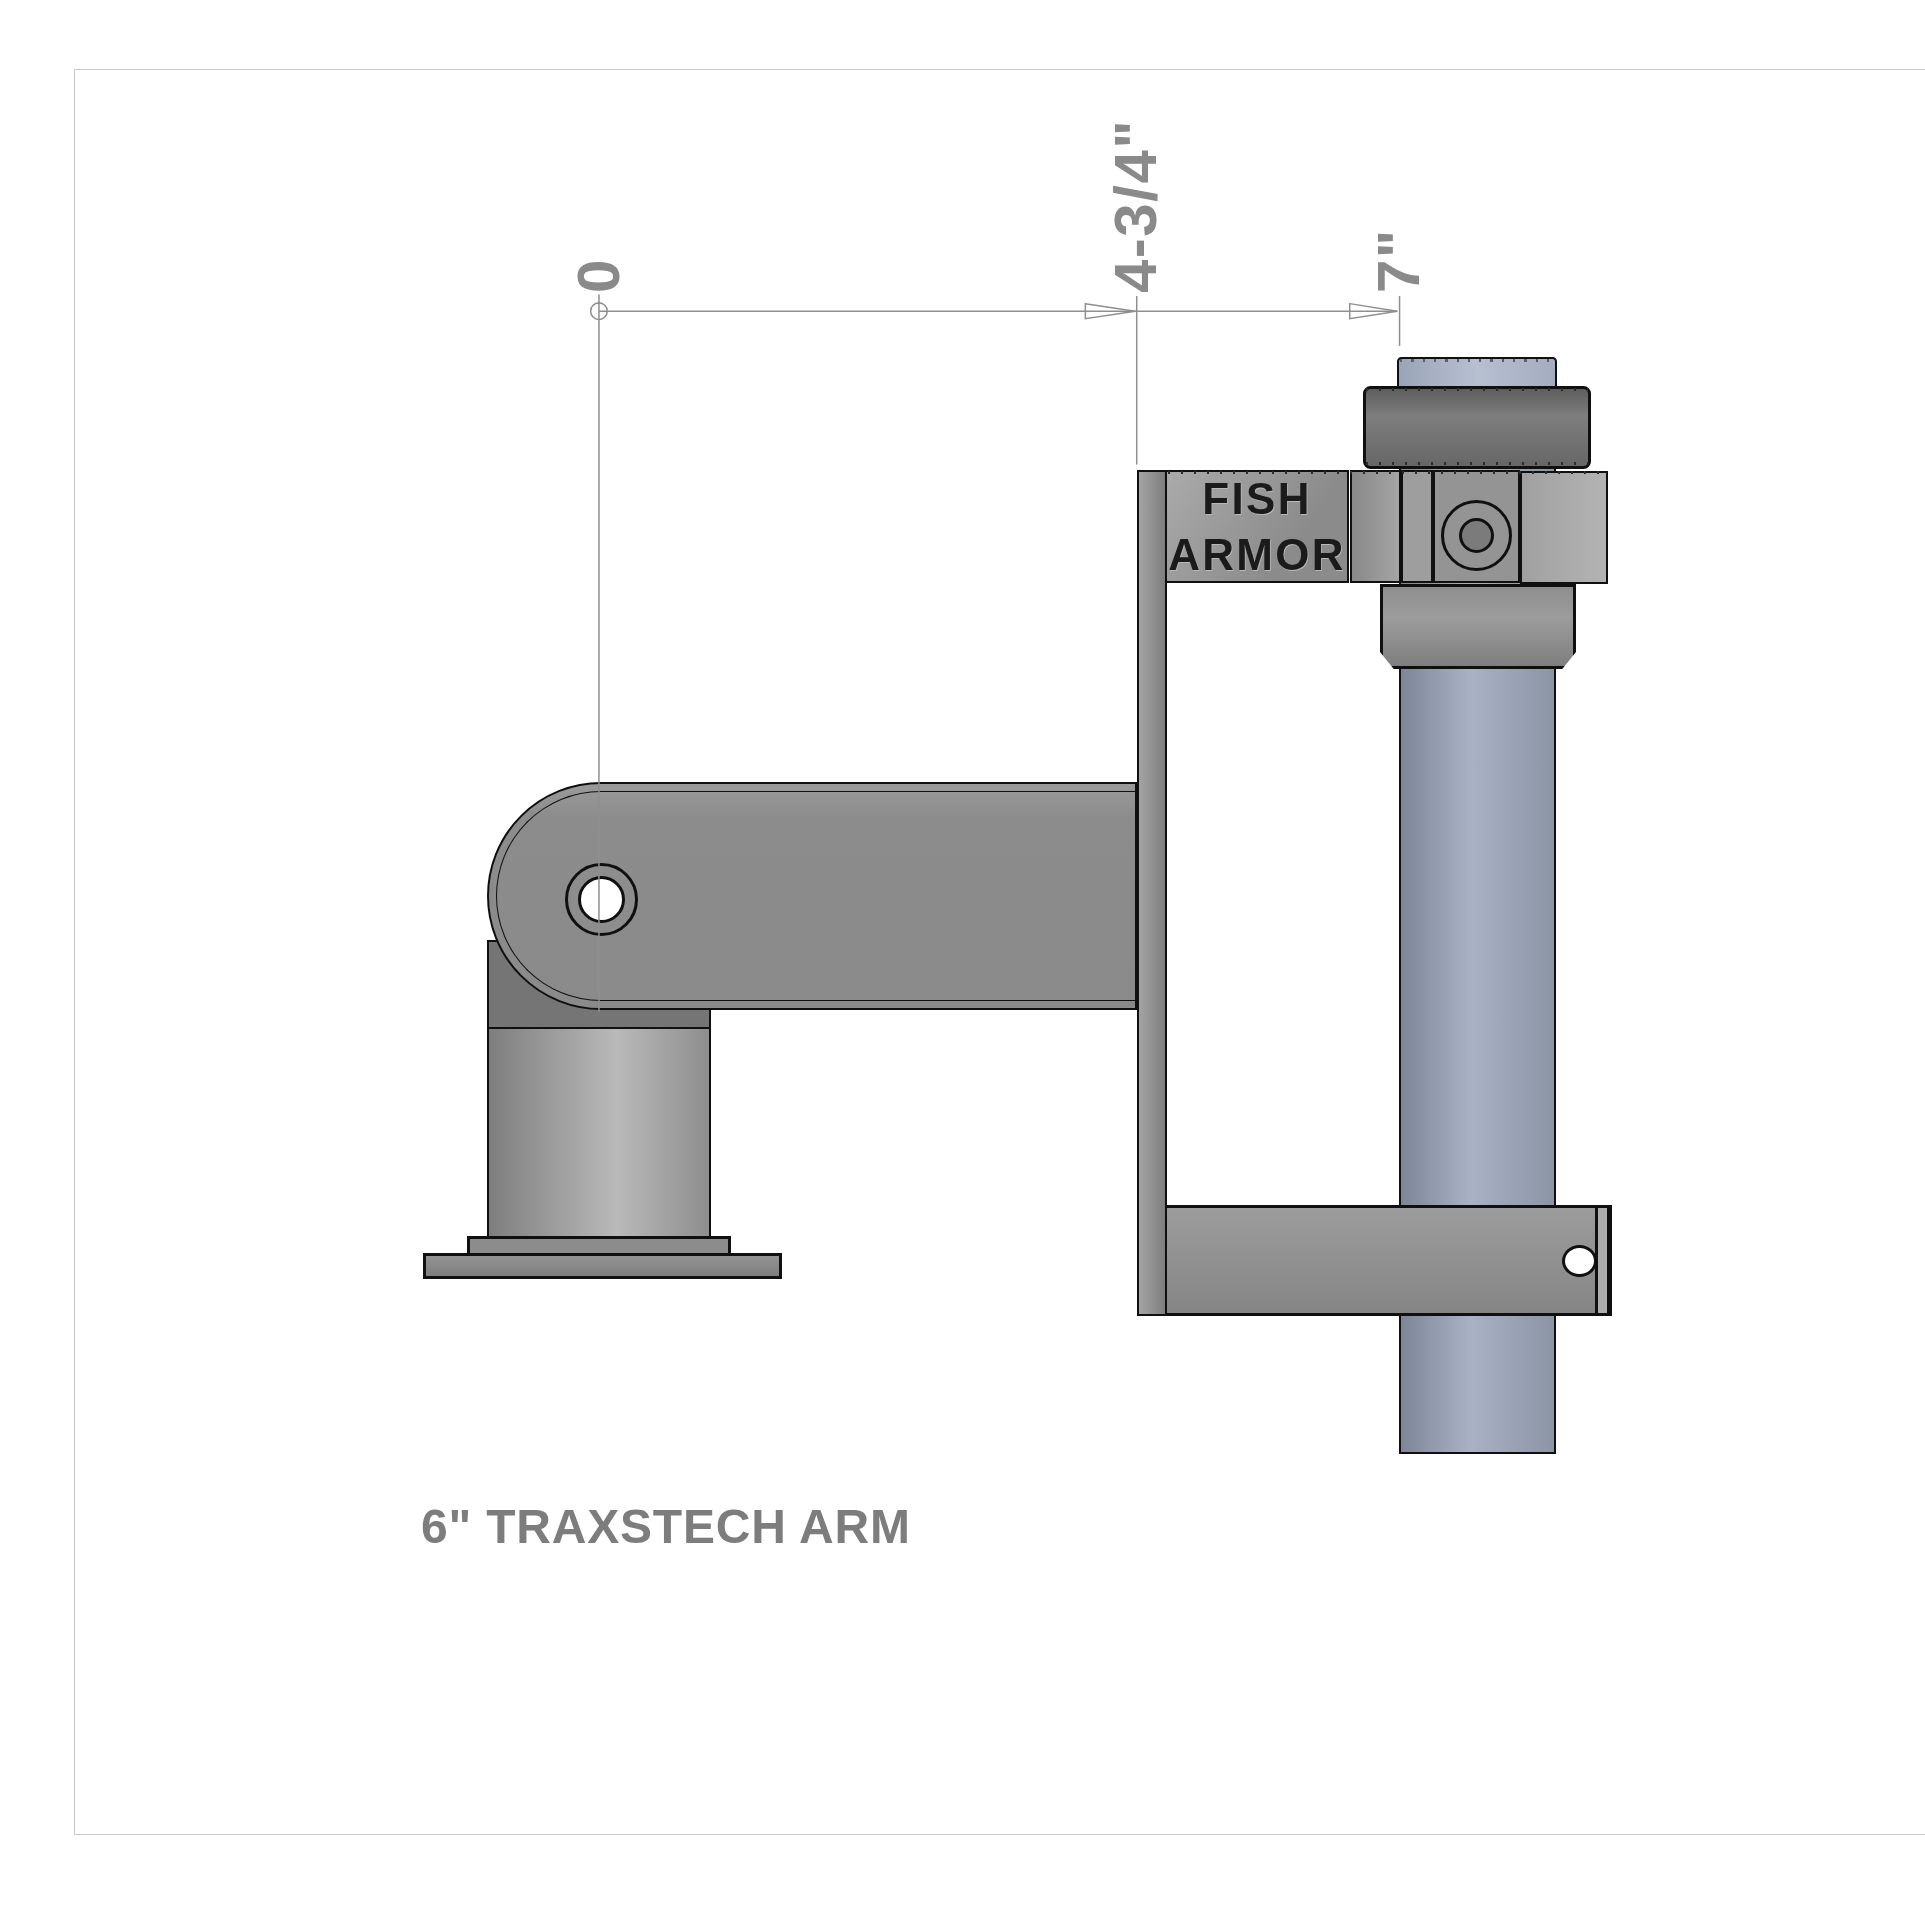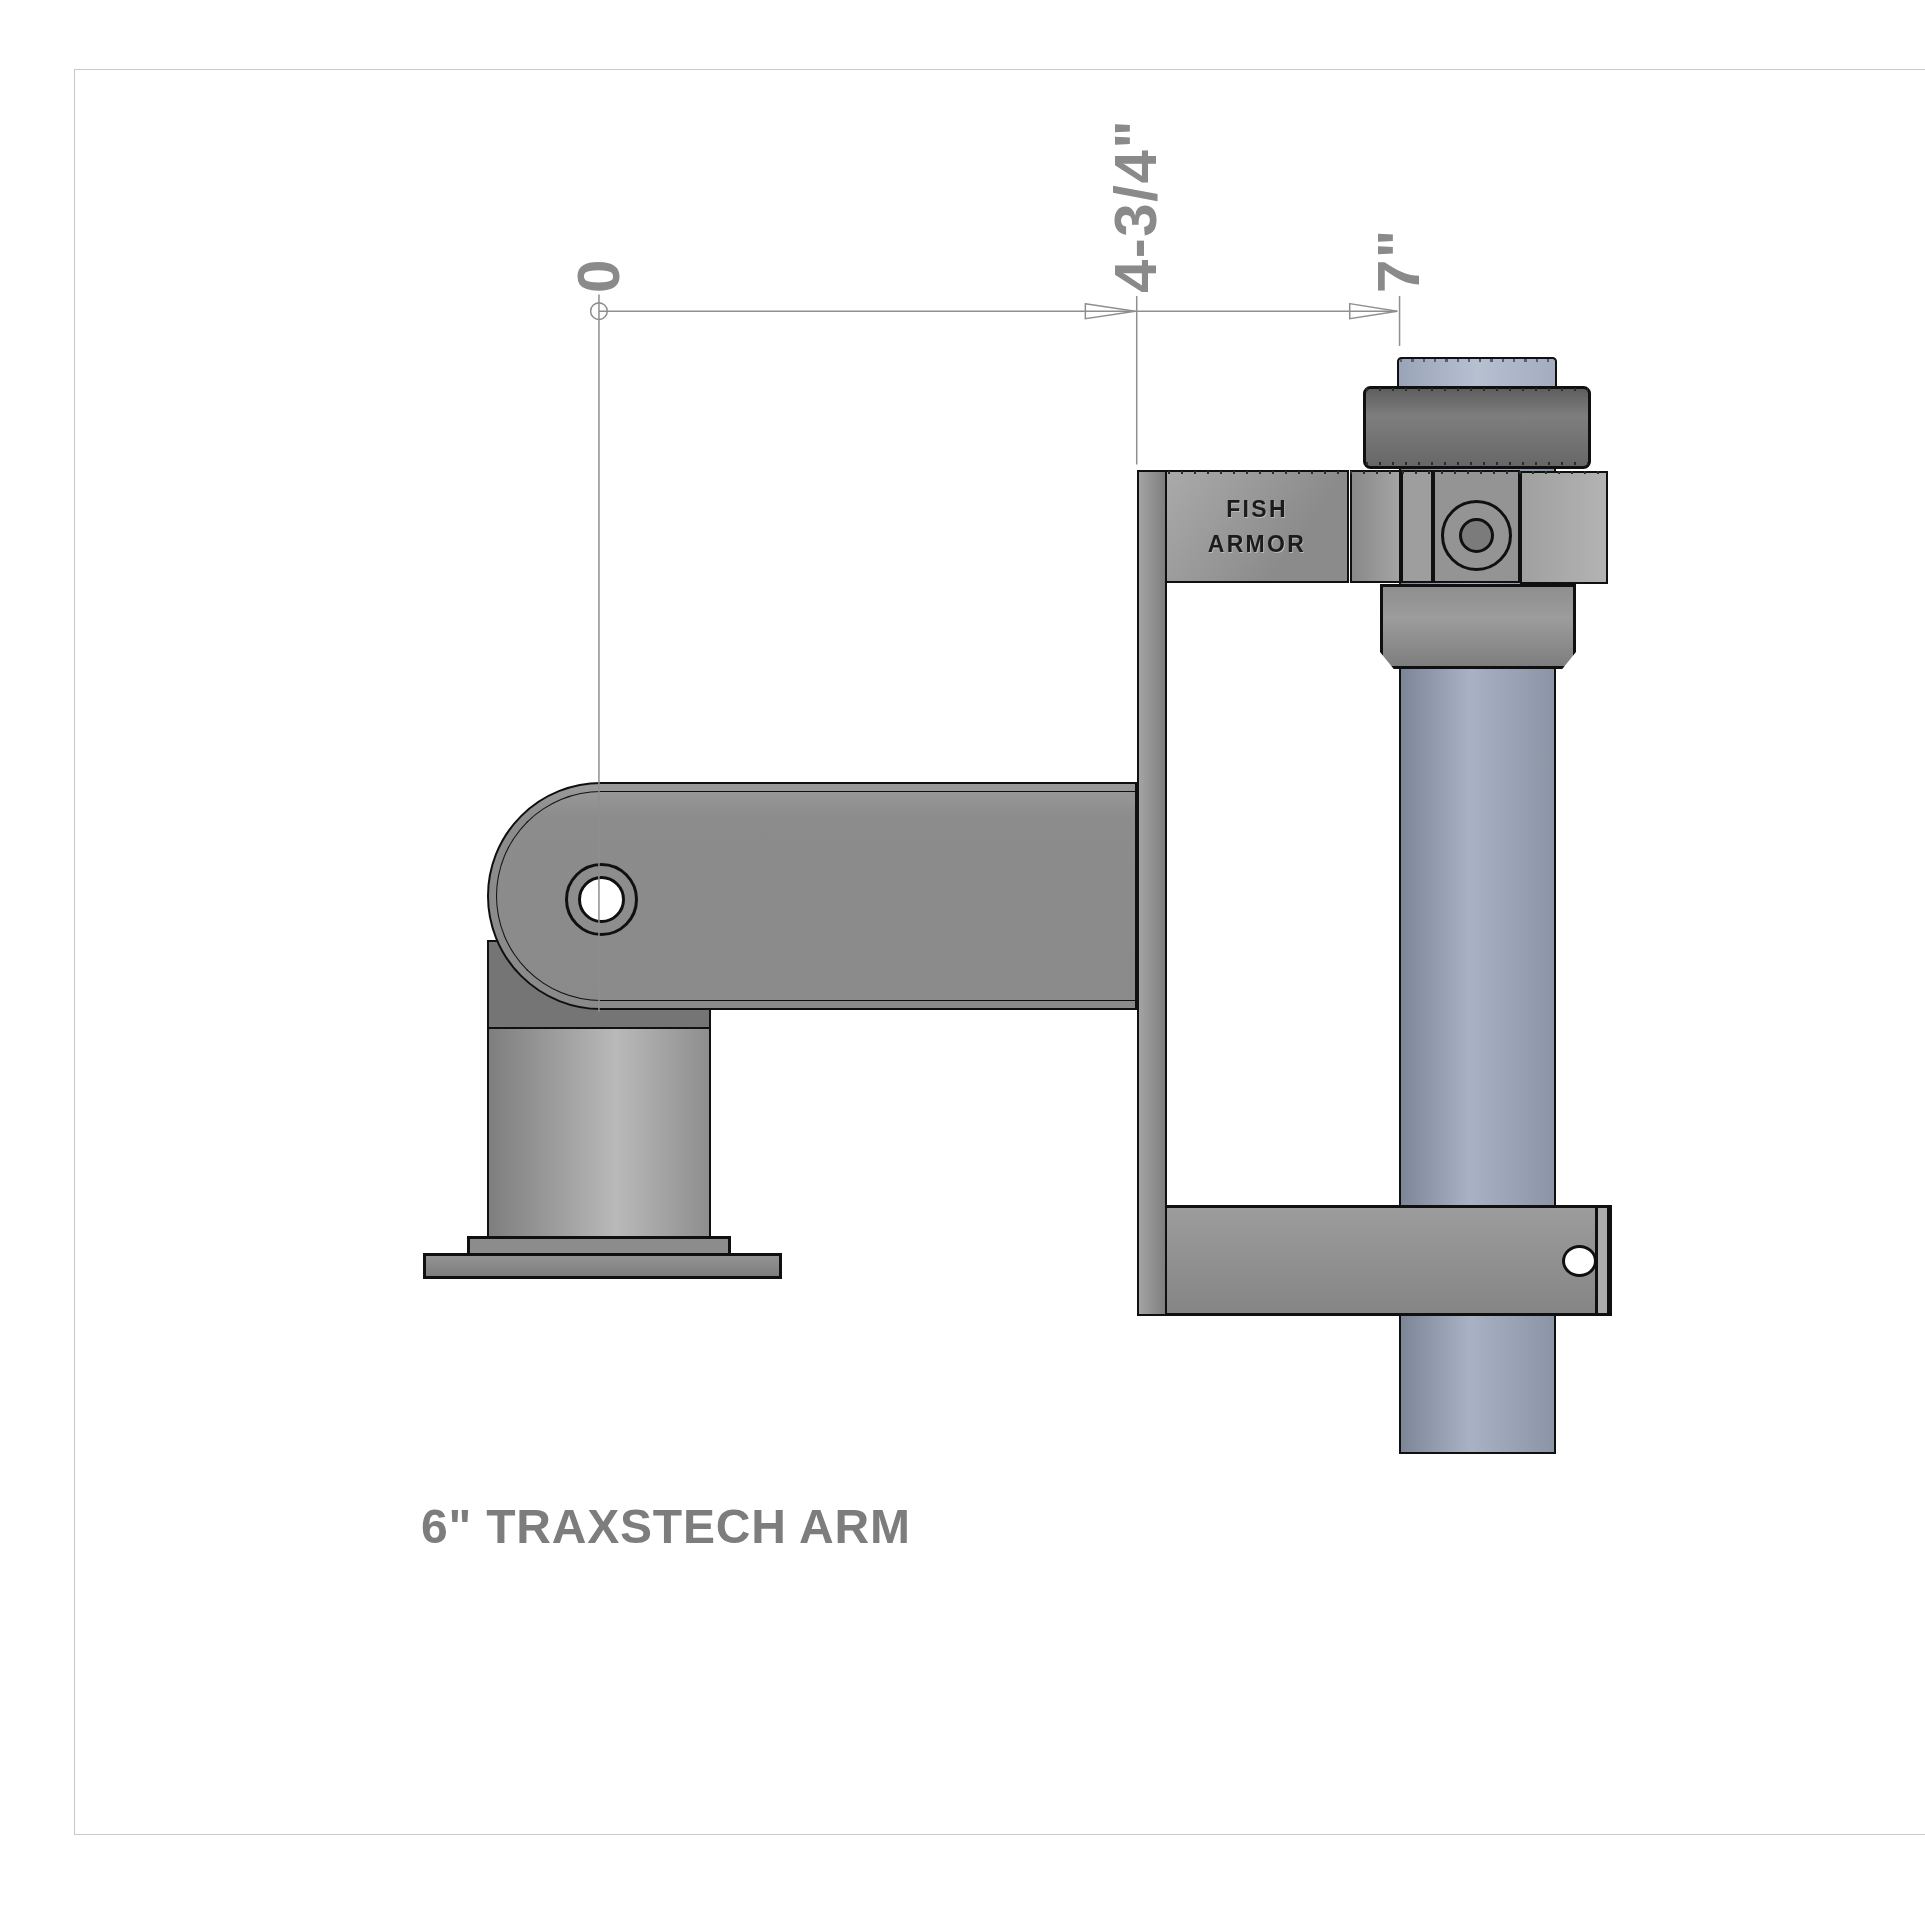--- a/index.html
+++ b/index.html
@@ -37,21 +37,21 @@
     background:linear-gradient(to bottom,#9a9a9a 0%,#8c8c8c 15%,#8a8a8a 100%);}
   .arm-chamfer{left:6.8px;top:6.8px;bottom:6.8px;right:0;border:1.5px solid #101010;border-right:none;border-radius:106px 0 0 106px;}
   .arm-hole{left:76px;top:79px;width:73px;height:73px;border:3px solid #101010;border-radius:50%;
     background:#8d8d8d;display:flex;align-items:center;justify-content:center;}
   .arm-hole-inner{width:47px;height:47px;border:3px solid #101010;border-radius:50%;background:#ffffff;box-sizing:border-box;}
   .bar{left:1137px;top:470px;width:29.5px;height:846px;z-index:6;
     background:linear-gradient(to right,#a4a4a4 0%,#7e7e7e 100%);}
   .clamp{top:470px;height:113px;z-index:7;}
   .fish-block{left:1165px;width:184px;background:linear-gradient(125deg,#aaaaaa 0%,#8b8b8b 70%);
     display:flex;flex-direction:column;align-items:center;justify-content:center;gap:12px;}
-  .engrave{font-weight:bold;font-size:23px;line-height:1;letter-spacing:2.3px;color:#1b1b1b;
+  .engrave{font-weight:bold;font-size:44px;line-height:1;letter-spacing:2.3px;color:#1b1b1b;
     text-shadow:0.8px 0.8px 0 #b9b9b9;}
   .segA{left:1350px;width:51px;background:linear-gradient(to right,#898989 0%,#a4a4a4 100%);}
   .segB{left:1401px;width:32px;background:#9e9e9e;}
   .bolt-block{left:1433px;width:87px;background:#949494;}
   .bolt{left:6px;top:28px;width:71px;height:71px;border:3.8px solid #101010;border-radius:50%;background:#949494;
     display:flex;align-items:center;justify-content:center;}
   .bolt-inner{width:35px;height:35px;border:3px solid #101010;border-radius:50%;background:#7b7b7b;box-sizing:border-box;}
   .right-block{left:1520px;top:471px;width:88px;height:113px;z-index:7;
     background:linear-gradient(to right,#a0a0a0 0%,#b3b3b3 100%);}
   .ticks{z-index:8;height:3px;background:repeating-linear-gradient(90deg,#2c2c2c 0 2.3px,transparent 2.3px 13px);}

